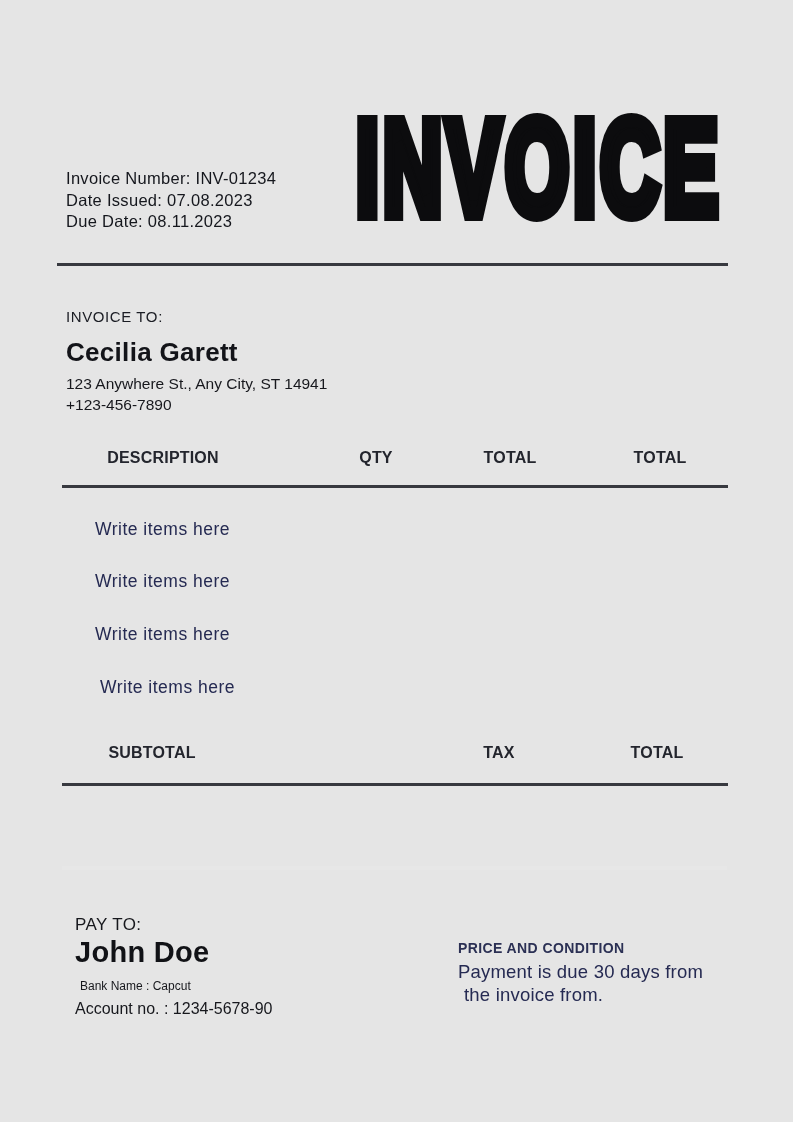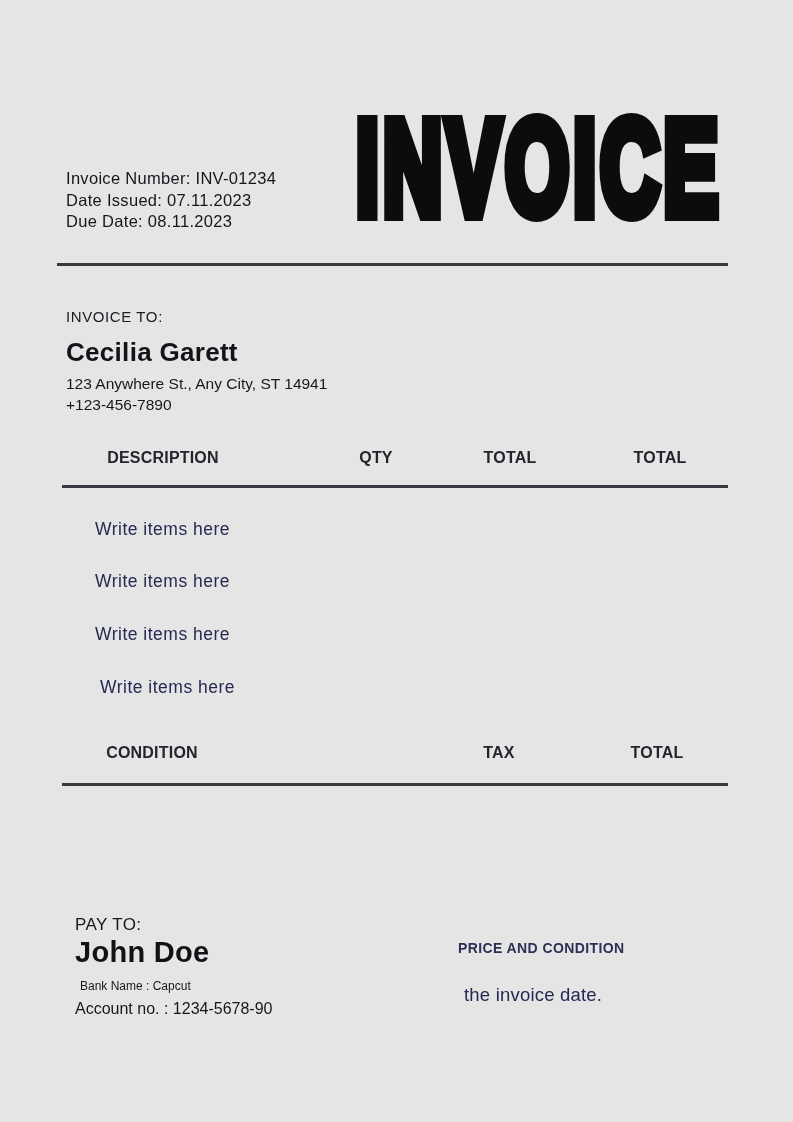--- a/index.html
+++ b/index.html
@@ -87,21 +87,21 @@
   .terms-1 { left: 458px; top: 961px; font-size: 18.5px; letter-spacing: 0.2px; color: #252a52; }
   .terms-2 { left: 464px; top: 984px; font-size: 18.5px; letter-spacing: 0.2px; color: #252a52; }
 </style>
 </head>
 <body>
 
 <div class="page">
 
   <div class="abs meta">
     <div>Invoice Number: INV-01234</div>
-    <div>Date Issued: 07.11.2023</div>
+    <div>Date Issued: 07.08.2023</div>
     <div>Due Date: 08.11.2023</div>
   </div>
 
   <div class="abs title-wrap">
     <svg width="371" height="115" viewBox="0 -5 394 74.5" preserveAspectRatio="none">
       <text x="1" y="64" font-family="Liberation Sans, sans-serif" font-weight="bold" font-size="87" letter-spacing="4.5" fill="#0c0c0e" stroke="#0c0c0e" stroke-width="9">INVOICE</text>
     </svg>
   </div>
 
   <div class="rule rule-top"></div>
@@ -115,28 +115,29 @@
   <div class="th th-qty">QTY</div>
   <div class="th th-price">TOTAL</div>
   <div class="th th-total">TOTAL</div>
   <div class="rule rule-thead"></div>
 
   <div class="item item-1">Write items here</div>
   <div class="item item-2">Write items here</div>
   <div class="item item-3">Write items here</div>
   <div class="item item-4">Write items here</div>
 
-  <div class="tl tl-subtotal">CONDITION</div>
+  <div class="tl tl-subtotal">SUBTOTAL</div>
   <div class="tl tl-tax">TAX</div>
   <div class="tl tl-total">TOTAL</div>
   <div class="rule rule-totals"></div>
 
   <div class="rule-light"></div>
 
   <div class="abs pay-heading">PAY TO:</div>
   <div class="abs payee-name">John Doe</div>
   <div class="abs bank-line">Bank Name : Capcut</div>
   <div class="abs account-line">Account no. : 1234-5678-90</div>
 
   <div class="abs terms-heading">PRICE AND CONDITION</div>
-  <div class="abs terms-2">the invoice date.</div>
+  <div class="abs terms-1">Payment is due 30 days from</div>
+  <div class="abs terms-2">the invoice from.</div>
 
 </div>
 
 </body></html>

